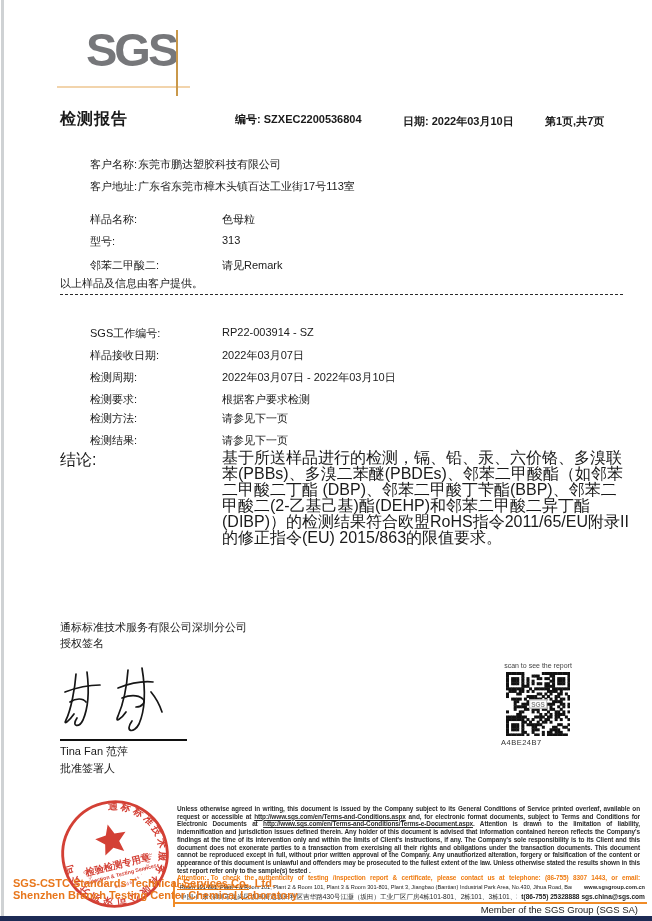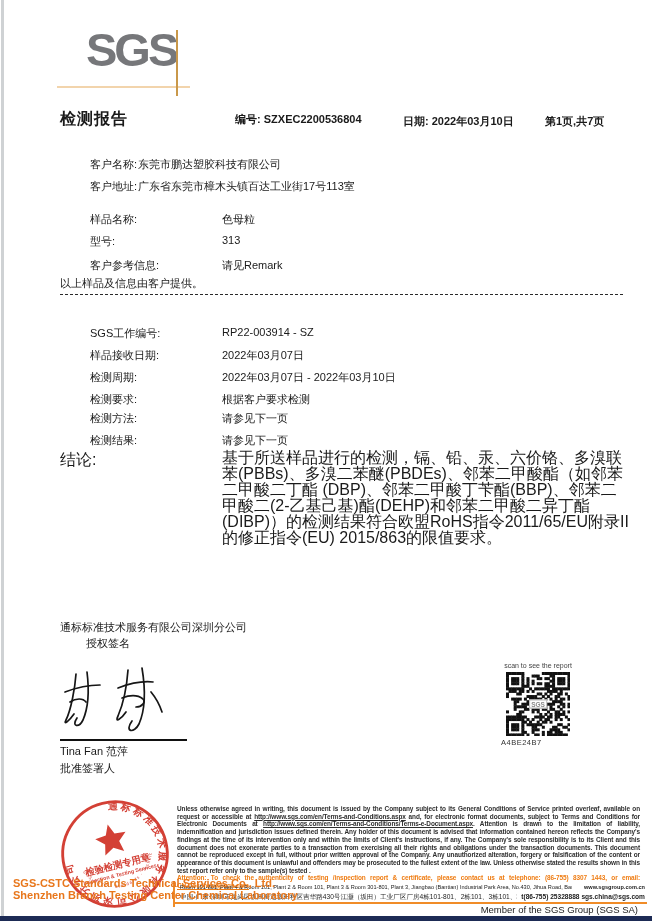--- a/index.html
+++ b/index.html
@@ -24,21 +24,21 @@
   .row .lbl{display:inline-block;margin-left:30px;}
   .val-near{position:absolute;left:78px;top:0;}
   .val-far{position:absolute;left:162px;top:0;}
   .dash-line{position:absolute;left:60px;top:294px;width:563px;border-top:1.5px dashed #2a2a2a;}
 
   .conclusion-wrap{position:absolute;left:60px;top:450px;width:570px;font-size:16px;}
   .conclusion-text{position:absolute;left:162px;top:0;width:408px;line-height:16px;white-space:normal;}
 
   
   .sig-company{position:absolute;left:60px;top:620px;font-size:11px;}
-  .sig-auth{position:absolute;left:60px;top:636px;font-size:11px;margin-left:26px;}
+  .sig-auth{position:absolute;left:60px;top:636px;font-size:11px;}
   .sig-draw{position:absolute;left:56px;top:658px;}
   .sig-line{position:absolute;left:60px;top:739px;width:127px;height:1.5px;background:#111;}
   .sig-name{position:absolute;left:60px;top:744px;font-size:11px;}
   .sig-role{position:absolute;left:60px;top:761px;font-size:11px;}
 
   
   .qr-caption{position:absolute;left:501px;top:662px;width:74px;font-size:7px;color:#444;text-align:center;}
   .qr-box{position:absolute;left:506px;top:672px;width:64px;height:64px;}
   .qr-center{position:absolute;left:50%;top:50%;transform:translate(-50%,-50%);background:#fff;font-size:6.5px;font-weight:700;color:#8a8a8a;padding:0 1px;border:1px solid #bbb;}
   .qr-code-text{position:absolute;left:501px;top:738px;width:74px;font-size:7.5px;color:#333;letter-spacing:.5px;}
@@ -93,21 +93,21 @@
 
   <div class="row" style="top:212px">
     <span class="lbl">样品名称:</span>
     <span class="val-far">色母粒</span>
   </div>
   <div class="row" style="top:234px">
     <span class="lbl">型号:</span>
     <span class="val-far">313</span>
   </div>
   <div class="row" style="top:258px">
-    <span class="lbl">客户参考信息:</span>
+    <span class="lbl">邻苯二甲酸二:</span>
     <span class="val-far">请见Remark</span>
   </div>
   <div class="row" style="top:276px">以上样品及信息由客户提供。</div>
 
   <div class="dash-line"></div>
 
   <div class="row" style="top:326px">
     <span class="lbl">SGS工作编号:</span>
     <span class="val-far">RP22-003914 - SZ</span>
   </div>

